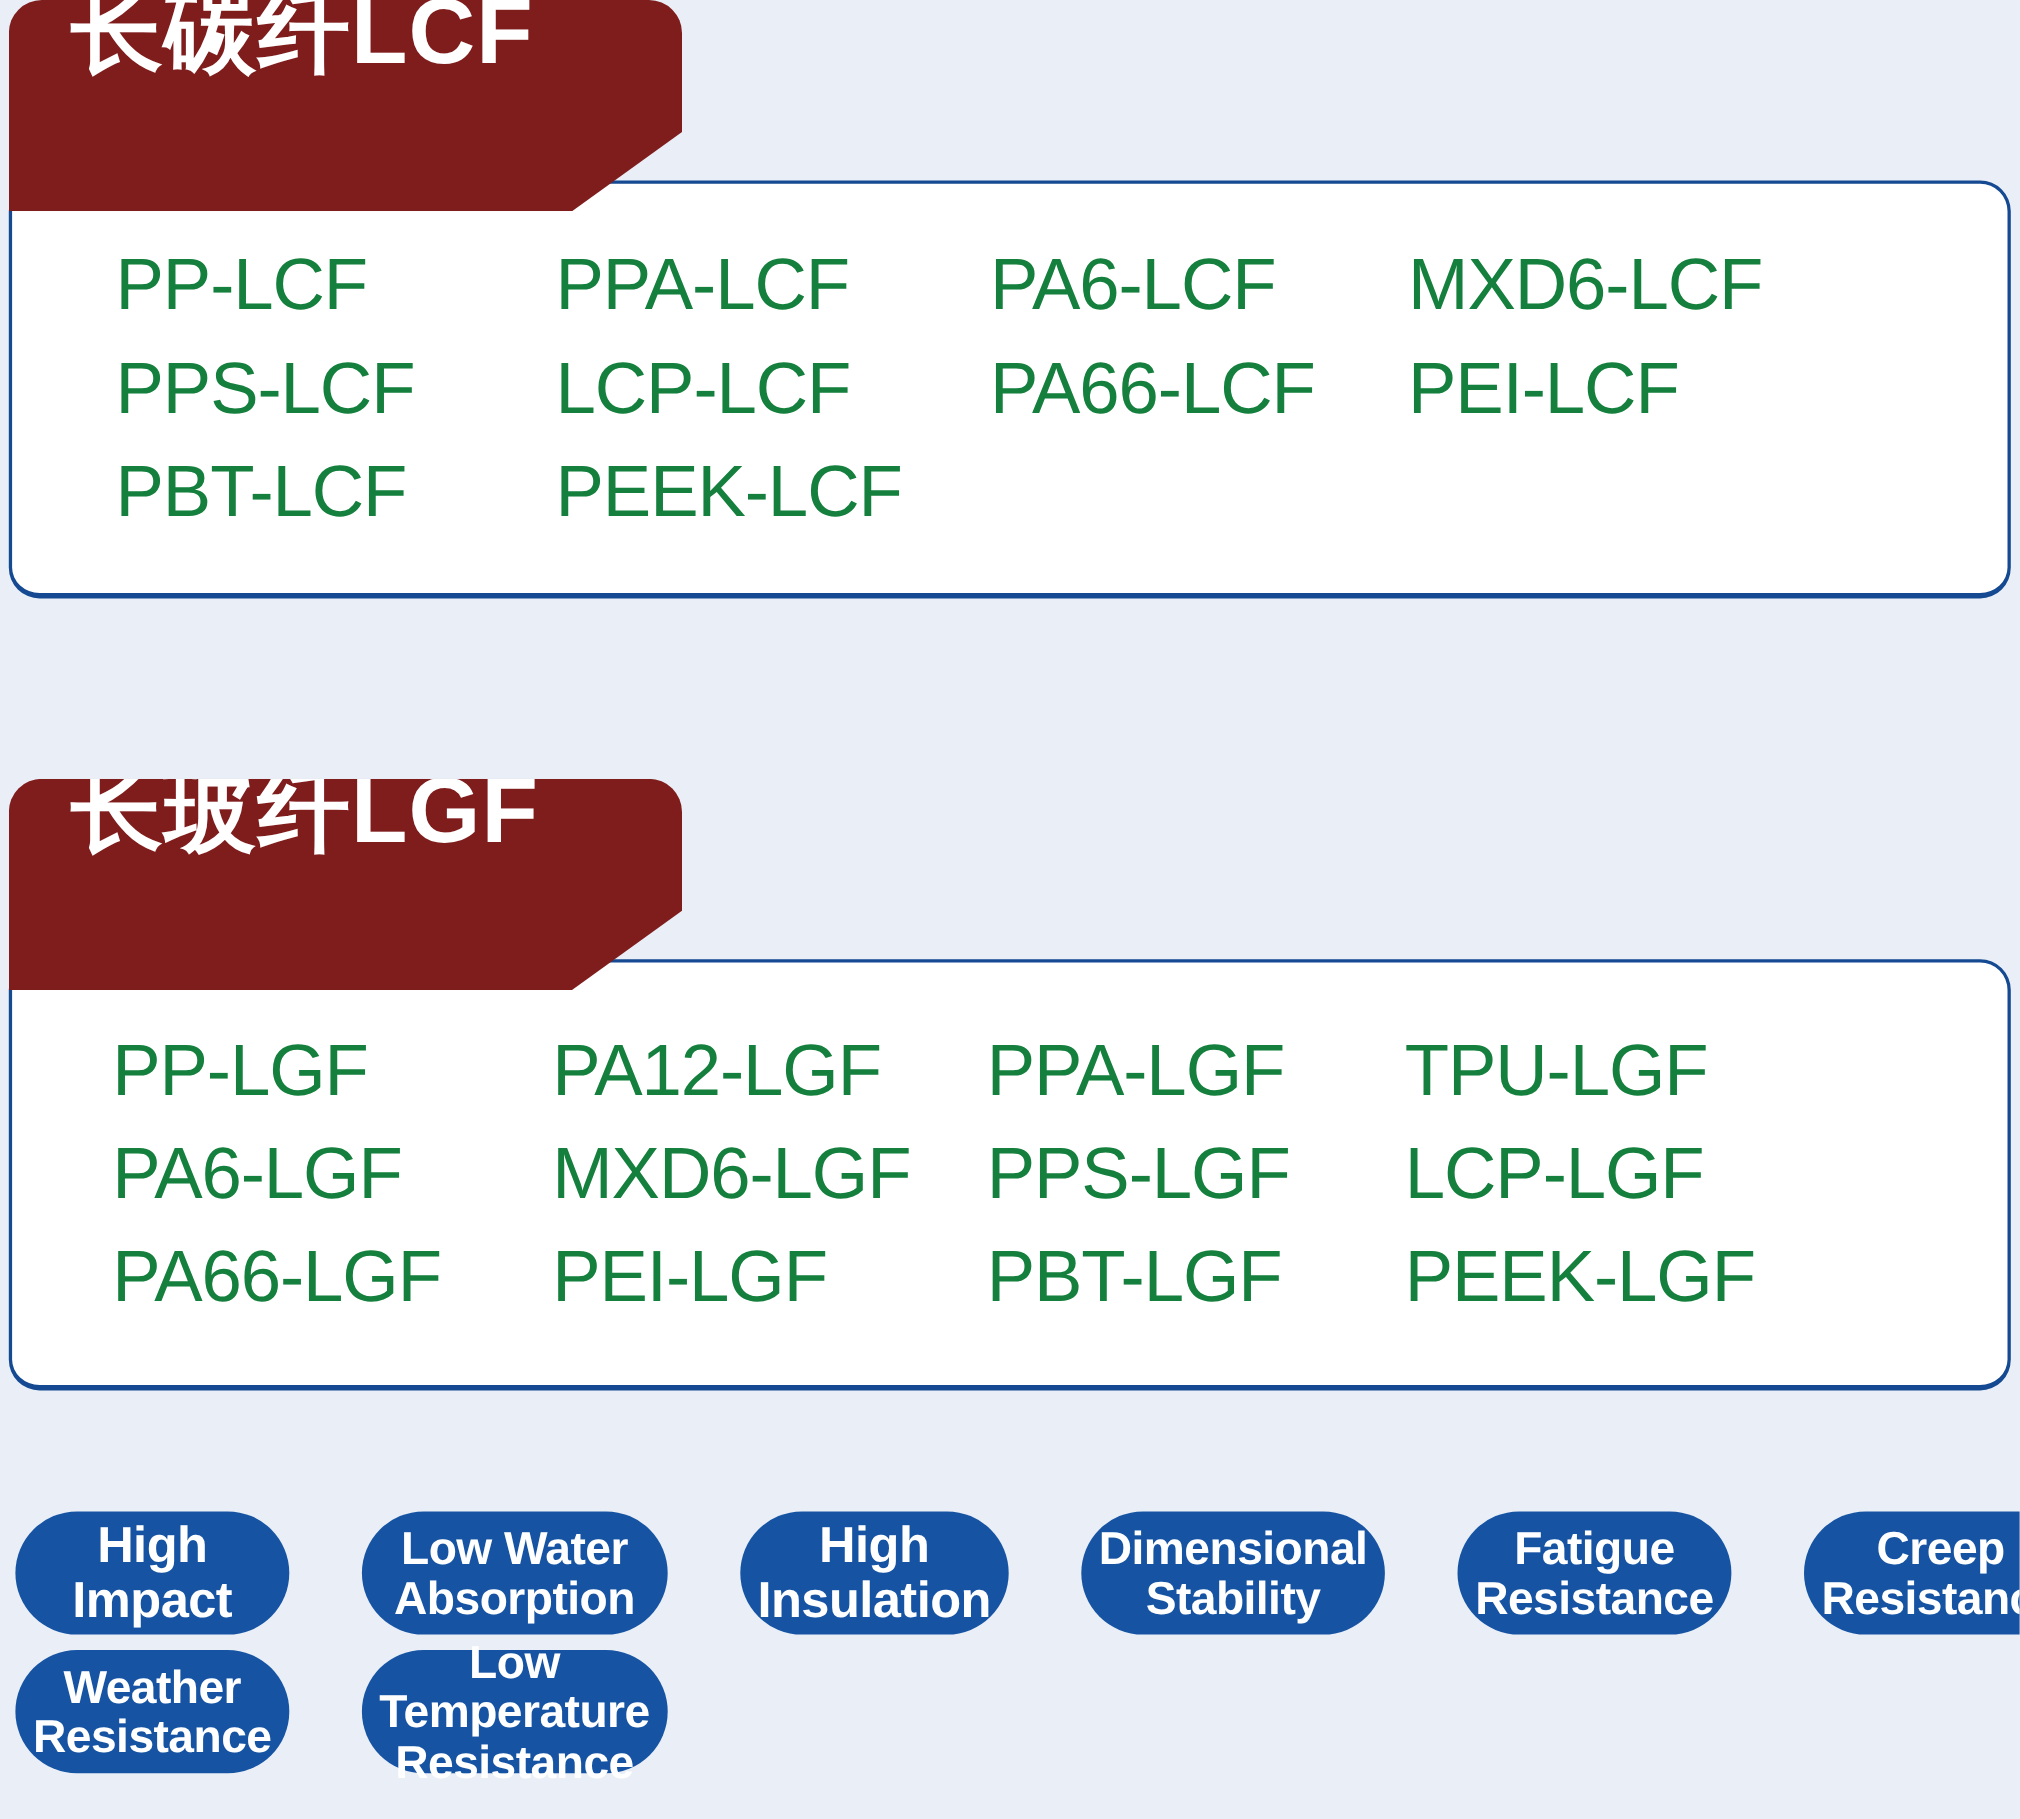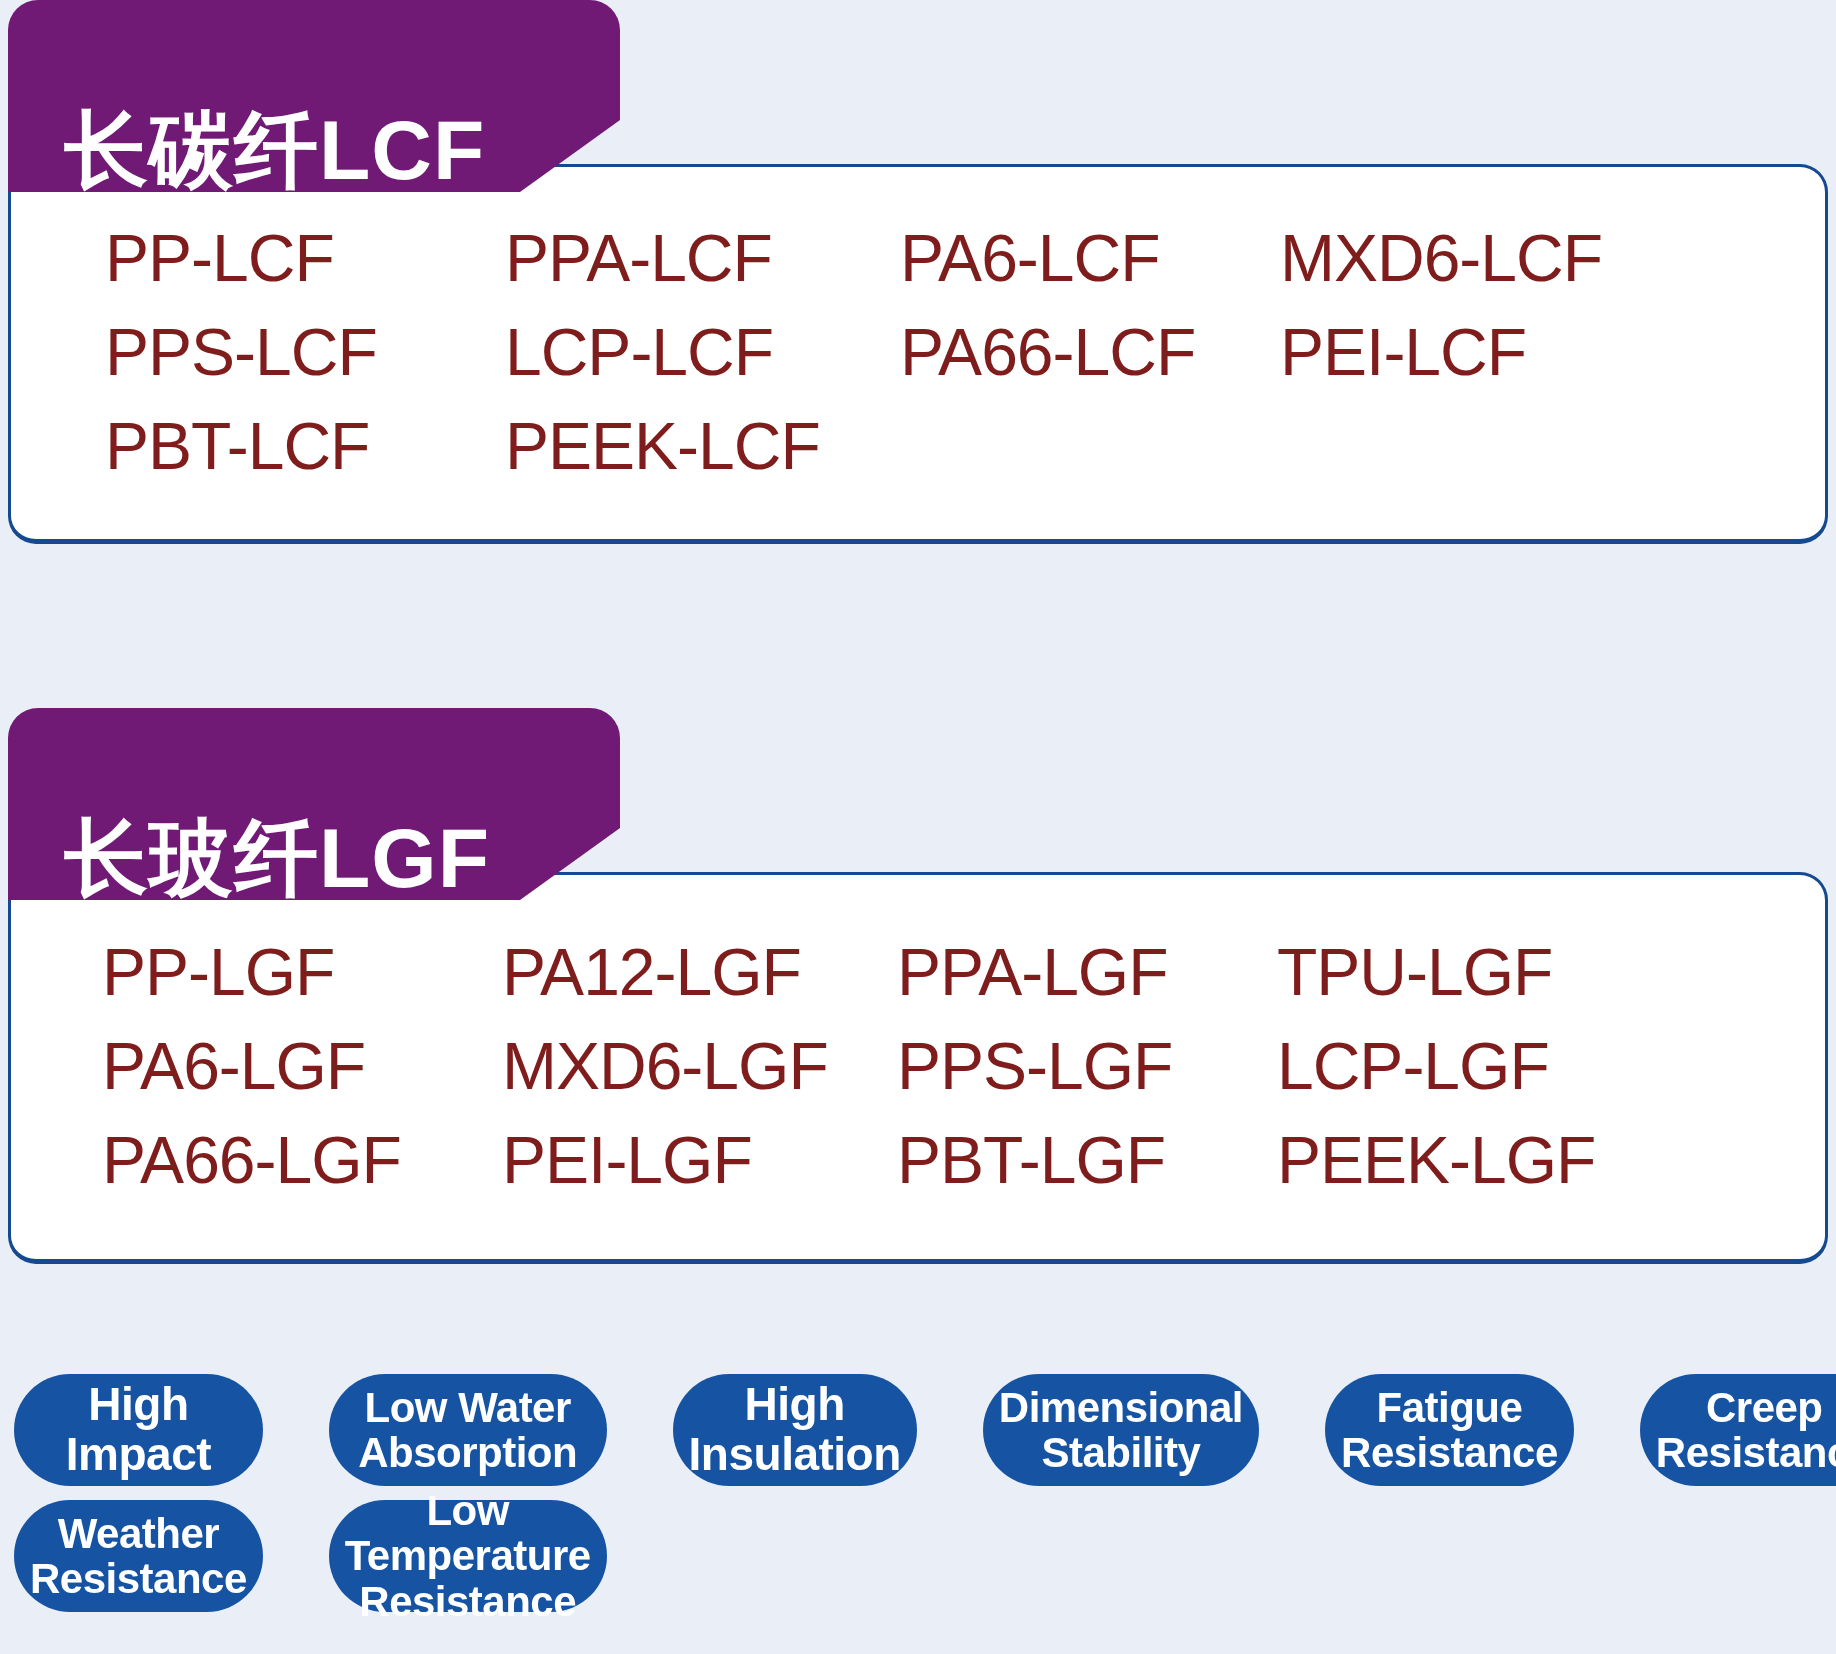--- a/index.html
+++ b/index.html
@@ -29,26 +29,26 @@
     width: 1820px;
   }
   #section-lcf { top: 0px; }
   #section-lgf { top: 708px; }
 
   .tab {
     position: relative;
     z-index: 3;
     width: 612px;
     height: 192px;
-    background: #701a75;
+    background: #7f1d1d;
     border-radius: 30px 30px 0 0;
     
     clip-path: polygon(0 0, 612px 0, 612px 120px, 512px 192px, 0 192px);
     display: flex;
-    align-items: flex-end;
+    align-items: flex-start;
     box-sizing: border-box;
     padding-left: 56px;
   }
   .tab-title {
     color: #ffffff;
     font-size: 84px;
     font-weight: bold;
     letter-spacing: 1px;
     line-height: 1;
     white-space: nowrap;
@@ -74,21 +74,21 @@
     grid-template-columns: 400px 395px 380px 1fr;
     row-gap: 16px;
     align-content: center;
     height: 100%;
     padding-left: 60px;
     box-sizing: border-box;
   }
   .cell {
     font-size: 66px;
     line-height: 1.18;
-    color: #7f1d1d;
+    color: #15803d;
     font-weight: 400;
     white-space: nowrap;
     letter-spacing: -1px;
   }
 
   
   .badges {
     position: absolute;
     left: 14px;
     top: 1374px;

